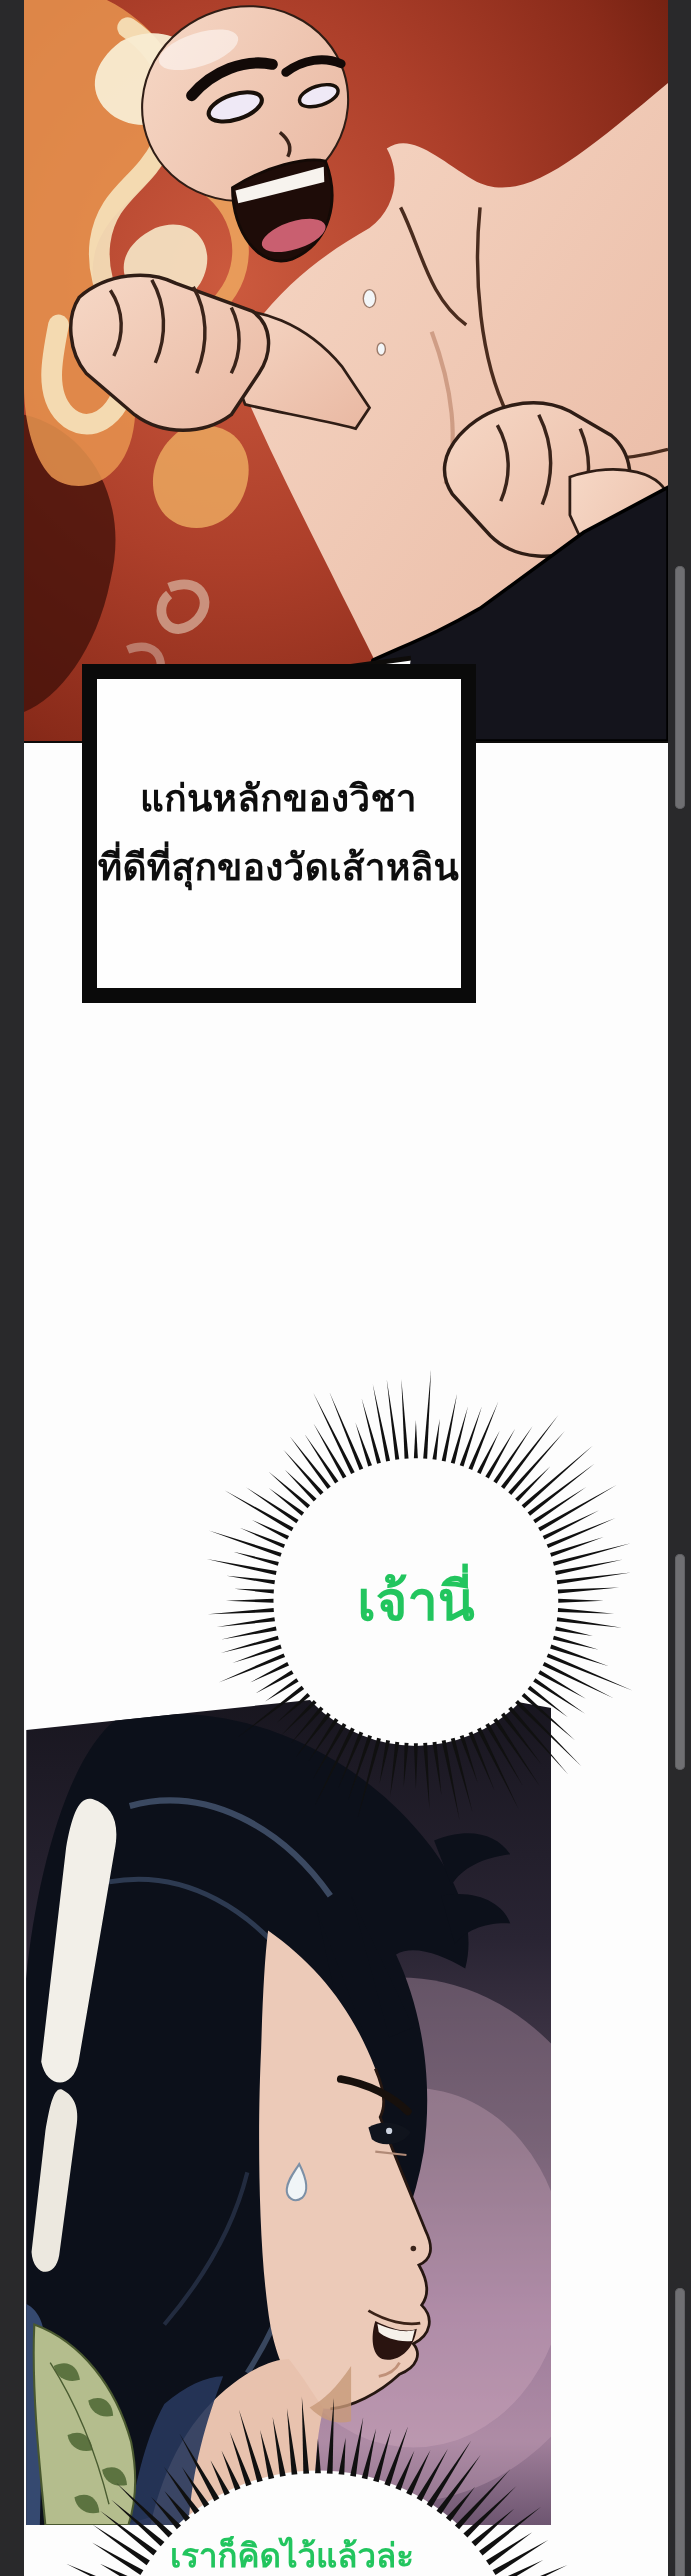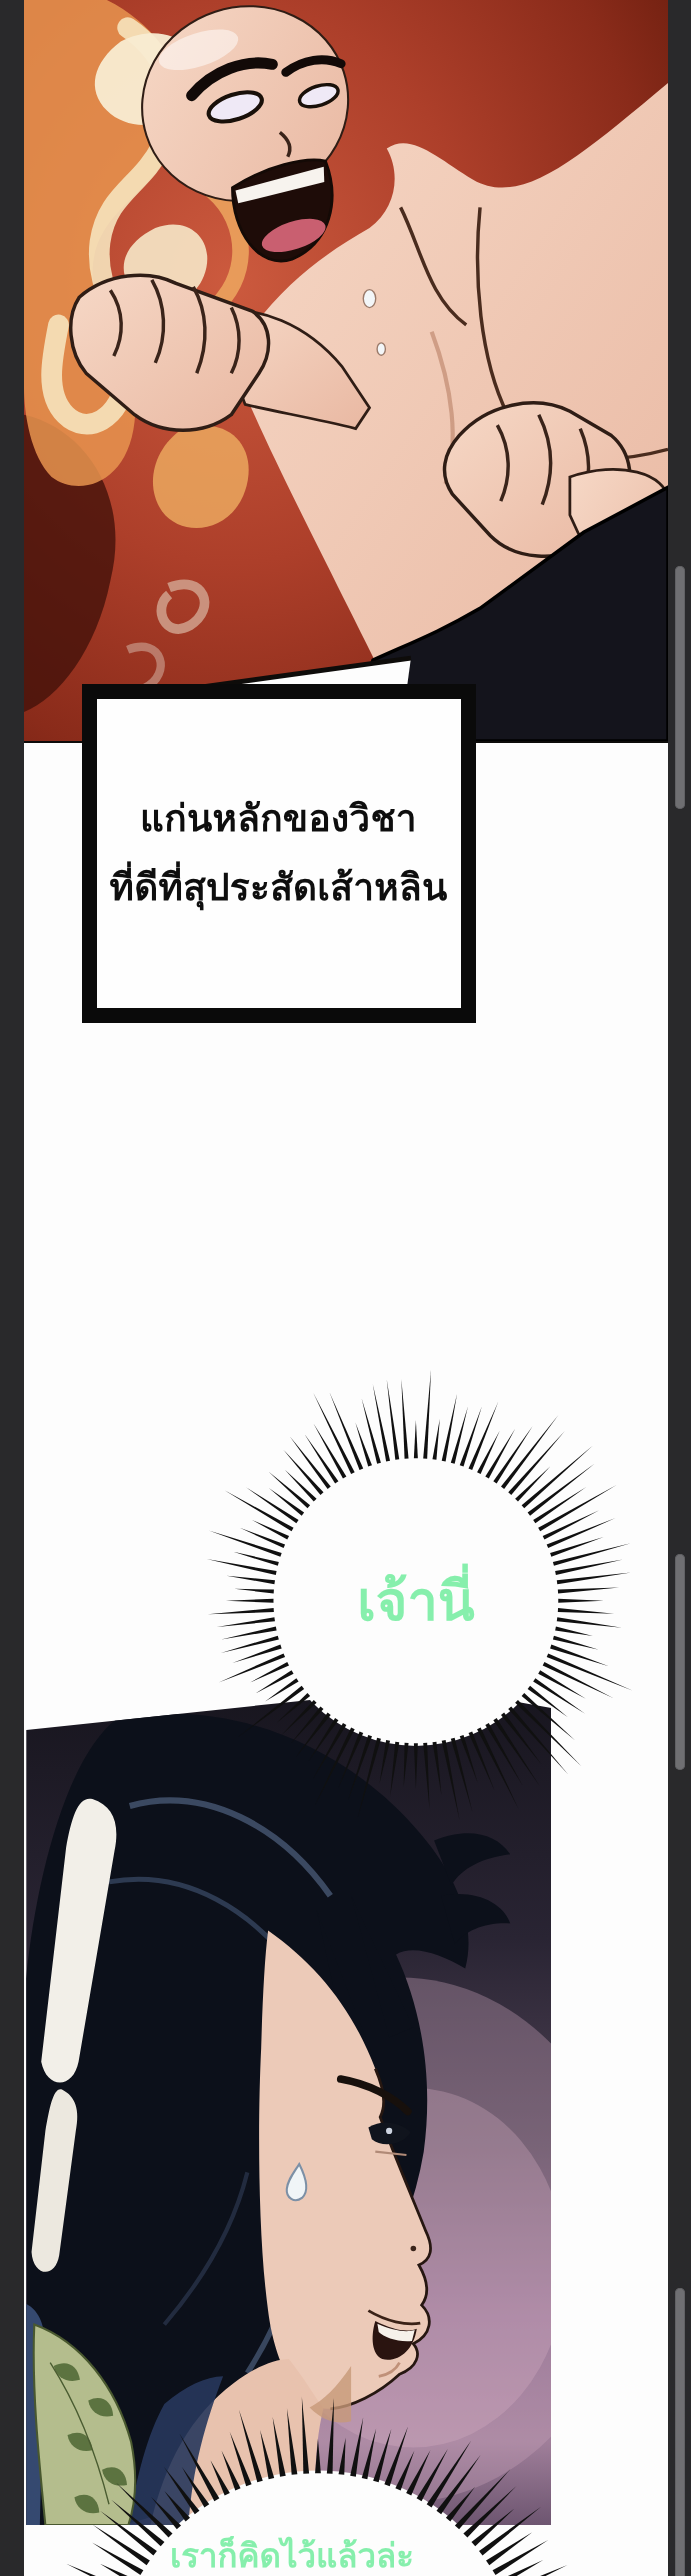--- a/index.html
+++ b/index.html
@@ -10,28 +10,28 @@
   #gutter-right{left:668px;width:23.5px;}
   #content{position:absolute;left:23.5px;top:0;width:644px;height:2576px;background:#fdfdfd;}
   .panel{position:absolute;left:0;width:644px;overflow:hidden;}
   #panel1{top:0;height:741px;border-bottom:2.8px solid #0d0b0a;}
   #panel2{left:2.8px;top:1687px;width:525px;height:838px;
           clip-path:polygon(0 43px,55% 12.4px,78% 0,100% 21px,100% 100%,0 100%);}
   .panel svg{display:block;width:100%;height:100%;}
   
   #narration-box{position:absolute;left:58px;top:664px;width:394px;height:339px;
      box-sizing:border-box;border:15px solid #0a0a0a;background:#fefefe;
-     display:flex;flex-direction:column;justify-content:center;align-items:center;margin-top:20px;}
+     display:flex;flex-direction:column;justify-content:center;align-items:center;}
   #narration-box .nline{display:block;white-space:nowrap;color:#0e0e0e;font-weight:700;
      font-size:37px;line-height:1.85;letter-spacing:0.3px;}
   
   .burst-svg{position:absolute;pointer-events:none;}
   #burst1-svg{left:167px;top:1365px;width:477px;height:477px;}
   #burst2-svg{left:4.1px;top:2389px;width:581px;height:187px;}
-  .burst-text{position:absolute;color:#86efac;font-weight:700;white-space:nowrap;
+  .burst-text{position:absolute;color:#22c55e;font-weight:700;white-space:nowrap;
      transform:translate(-50%,-50%);}
   #burst1-text{left:416px;top:1601px;font-size:54px;}
   #burst2-text{left:292px;top:2555px;font-size:33px;}
   
   #scrollbar-track{position:absolute;left:668px;top:0;width:23.5px;height:2576px;}
   .scroll-thumb{position:absolute;left:7px;width:10.4px;background:#6f6f72;
      border-radius:5.5px;box-shadow:inset 0 0 0 0.7px #5c5c5f;}
   #thumb-1{top:566px;height:243px;}
   #thumb-2{top:1554px;height:216px;}
   #thumb-3{top:2288px;height:297px;}
@@ -165,21 +165,21 @@
           <path d="M60,1082 C80,1072 95,1084 96,1104 C78,1108 63,1100 60,1082 Z"></path>
           <path d="M110,1132 C130,1122 145,1134 146,1154 C128,1158 113,1150 110,1132 Z"></path>
           <path d="M70,1172 C90,1162 105,1174 106,1194 C88,1198 73,1190 70,1172 Z"></path>
         </g>
         <path d="M35,977 C70,1032 100,1102 120,1182" stroke="#4a5c31" stroke-width="2" fill="none"></path>
       </svg>
     </div>
 
     <div id="narration-box">
       <span class="nline">แก่นหลักของวิชา</span>
-      <span class="nline">ที่ดีที่สุประสัดเส้าหลิน</span>
+      <span class="nline">ที่ดีที่สุกของวัดเส้าหลิน</span>
     </div>
 
   </div>
 
   <svg id="burst1-svg" class="burst-svg" viewBox="0 0 690 690">
       <circle cx="360" cy="341" r="210" fill="#fdfdfd"></circle>
       <polygon points="357.11609420974344,135.02018767026482 362.8839057902566,135.02018767026482 360,80" fill="#101010"></polygon>
       <polygon points="370.5939931580153,135.27258979667312 376.3494554111893,135.64982272284854 381.89273158309226,6.981462639437723" fill="#101010"></polygon>
       <polygon points="384.0265270011651,136.40594827741867 389.7449941540373,137.1587987604658 394.6648137511905,77.69459838254397" fill="#101010"></polygon>
       <polygon points="397.3561755670764,138.41540989749058 403.013160265383,139.54065411606123 419.63088001124464,41.21532196925216" fill="#101010"></polygon>

